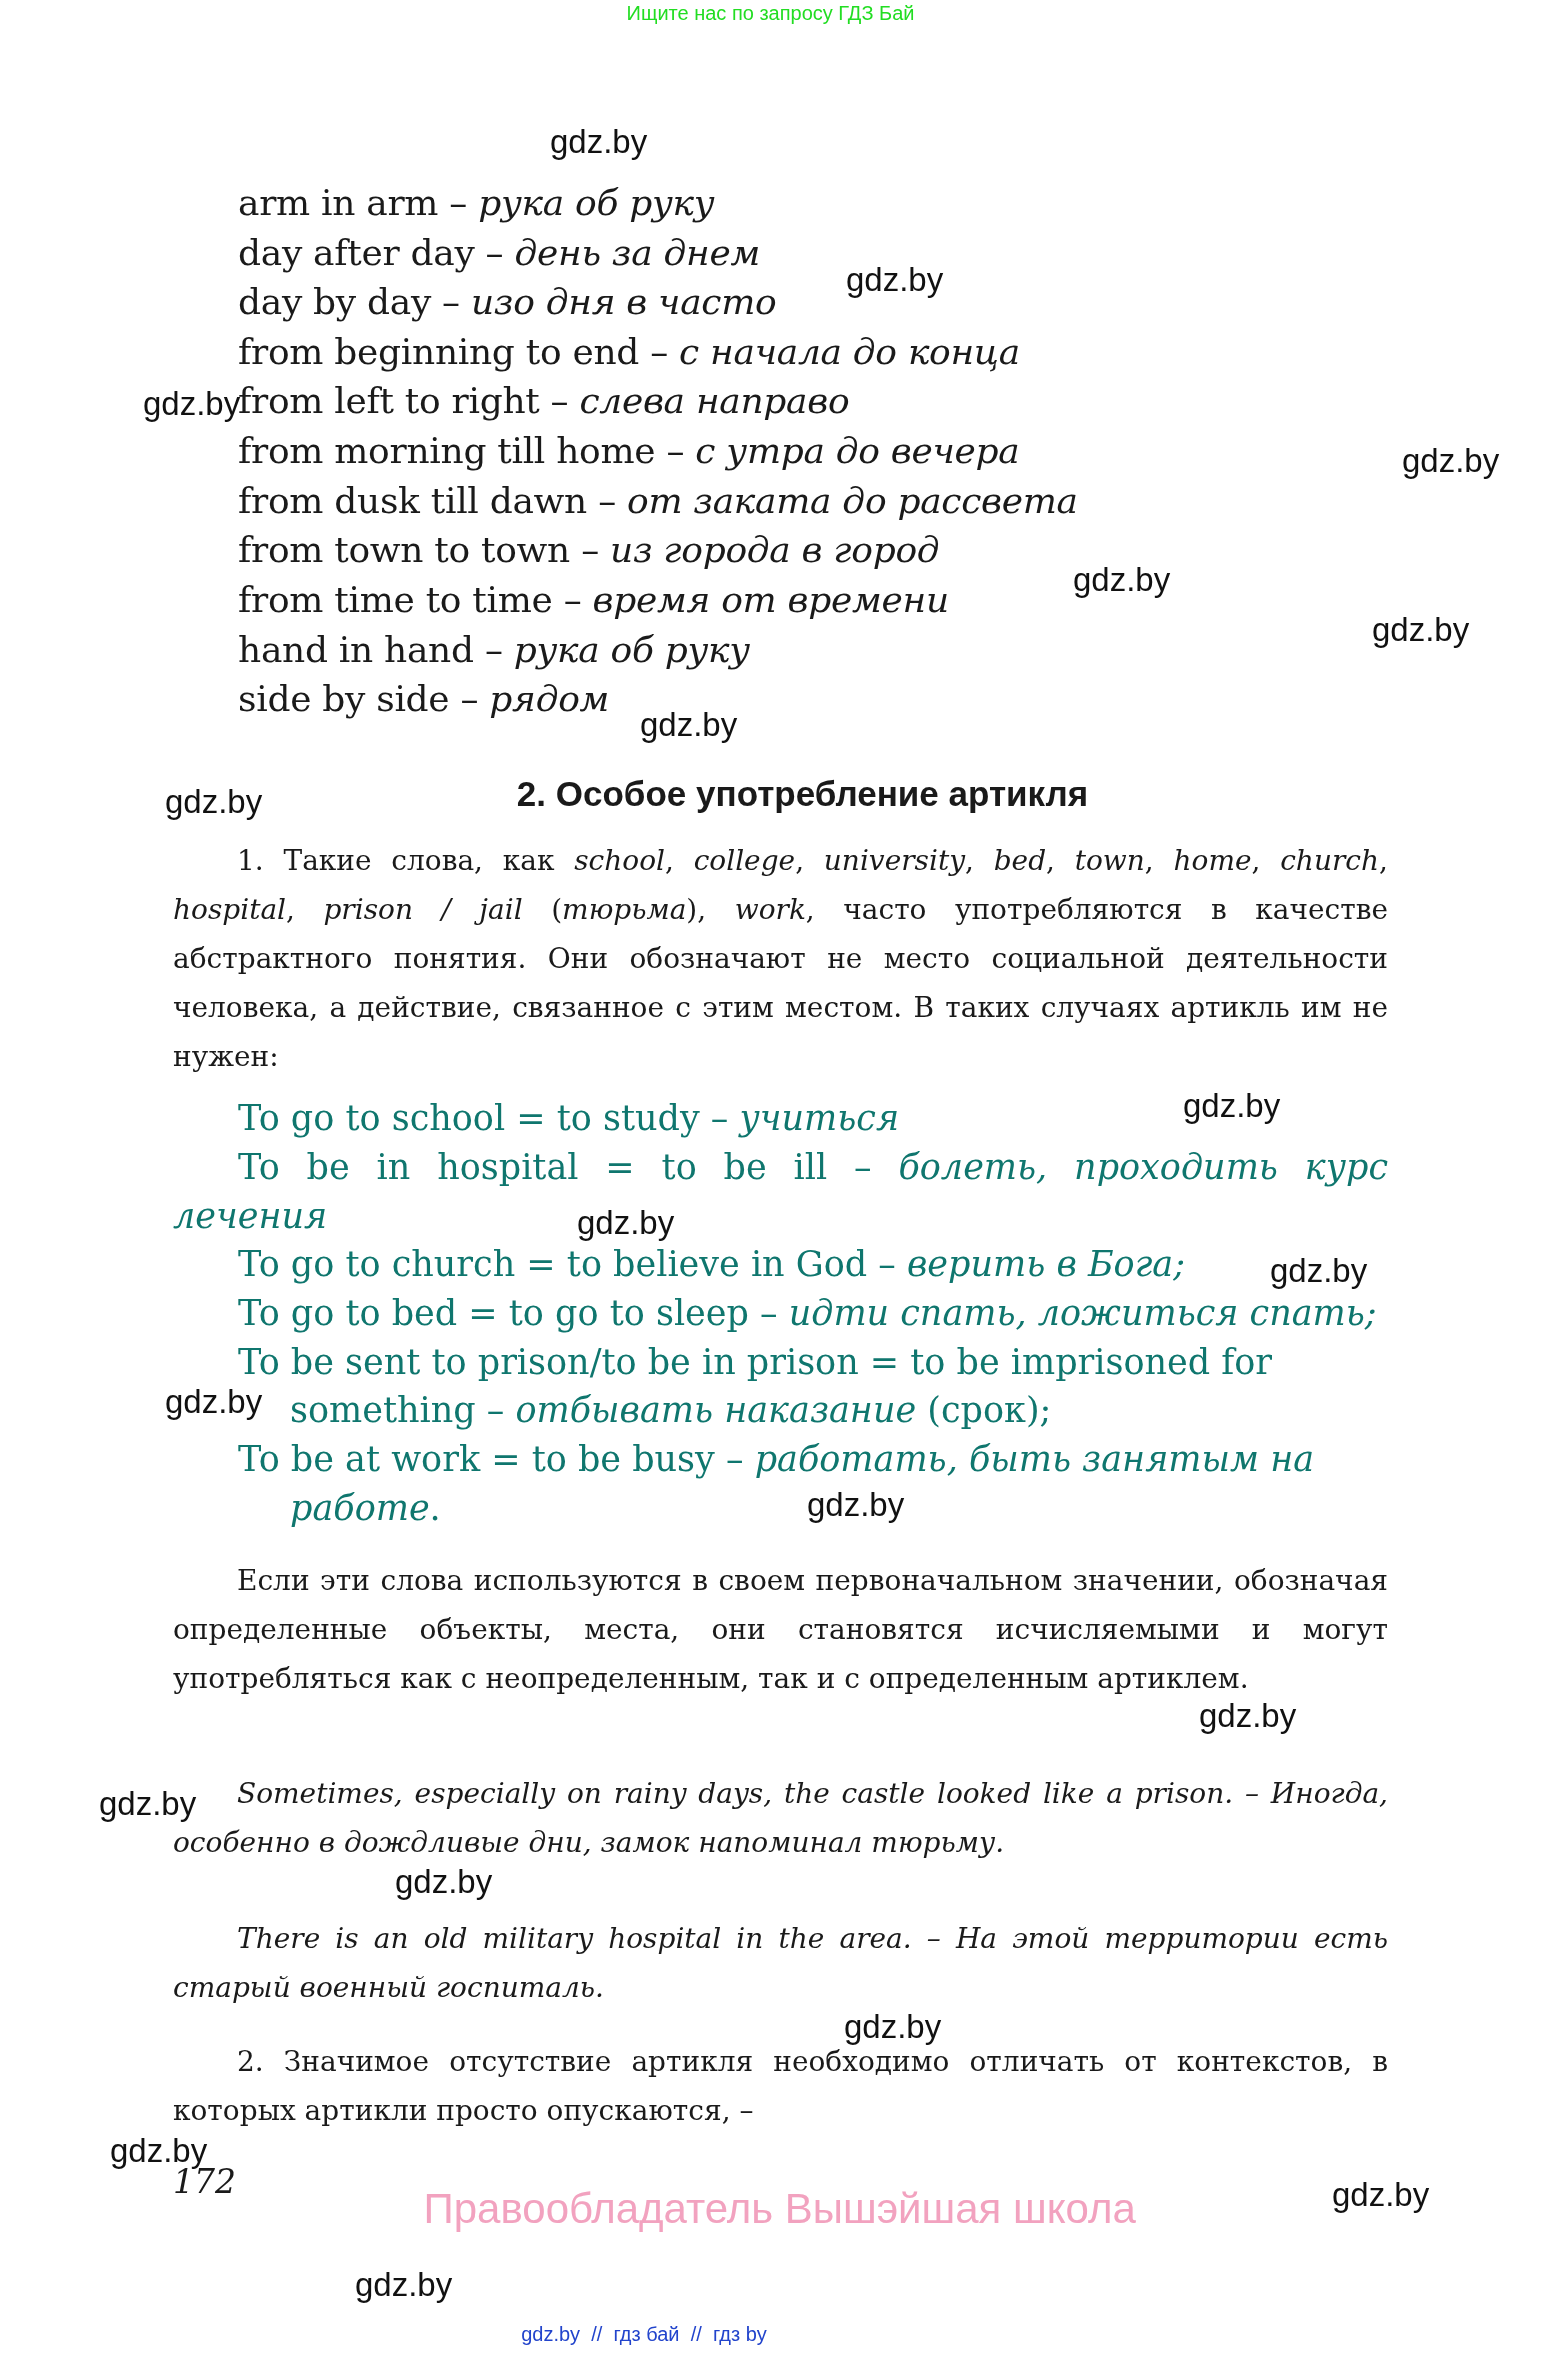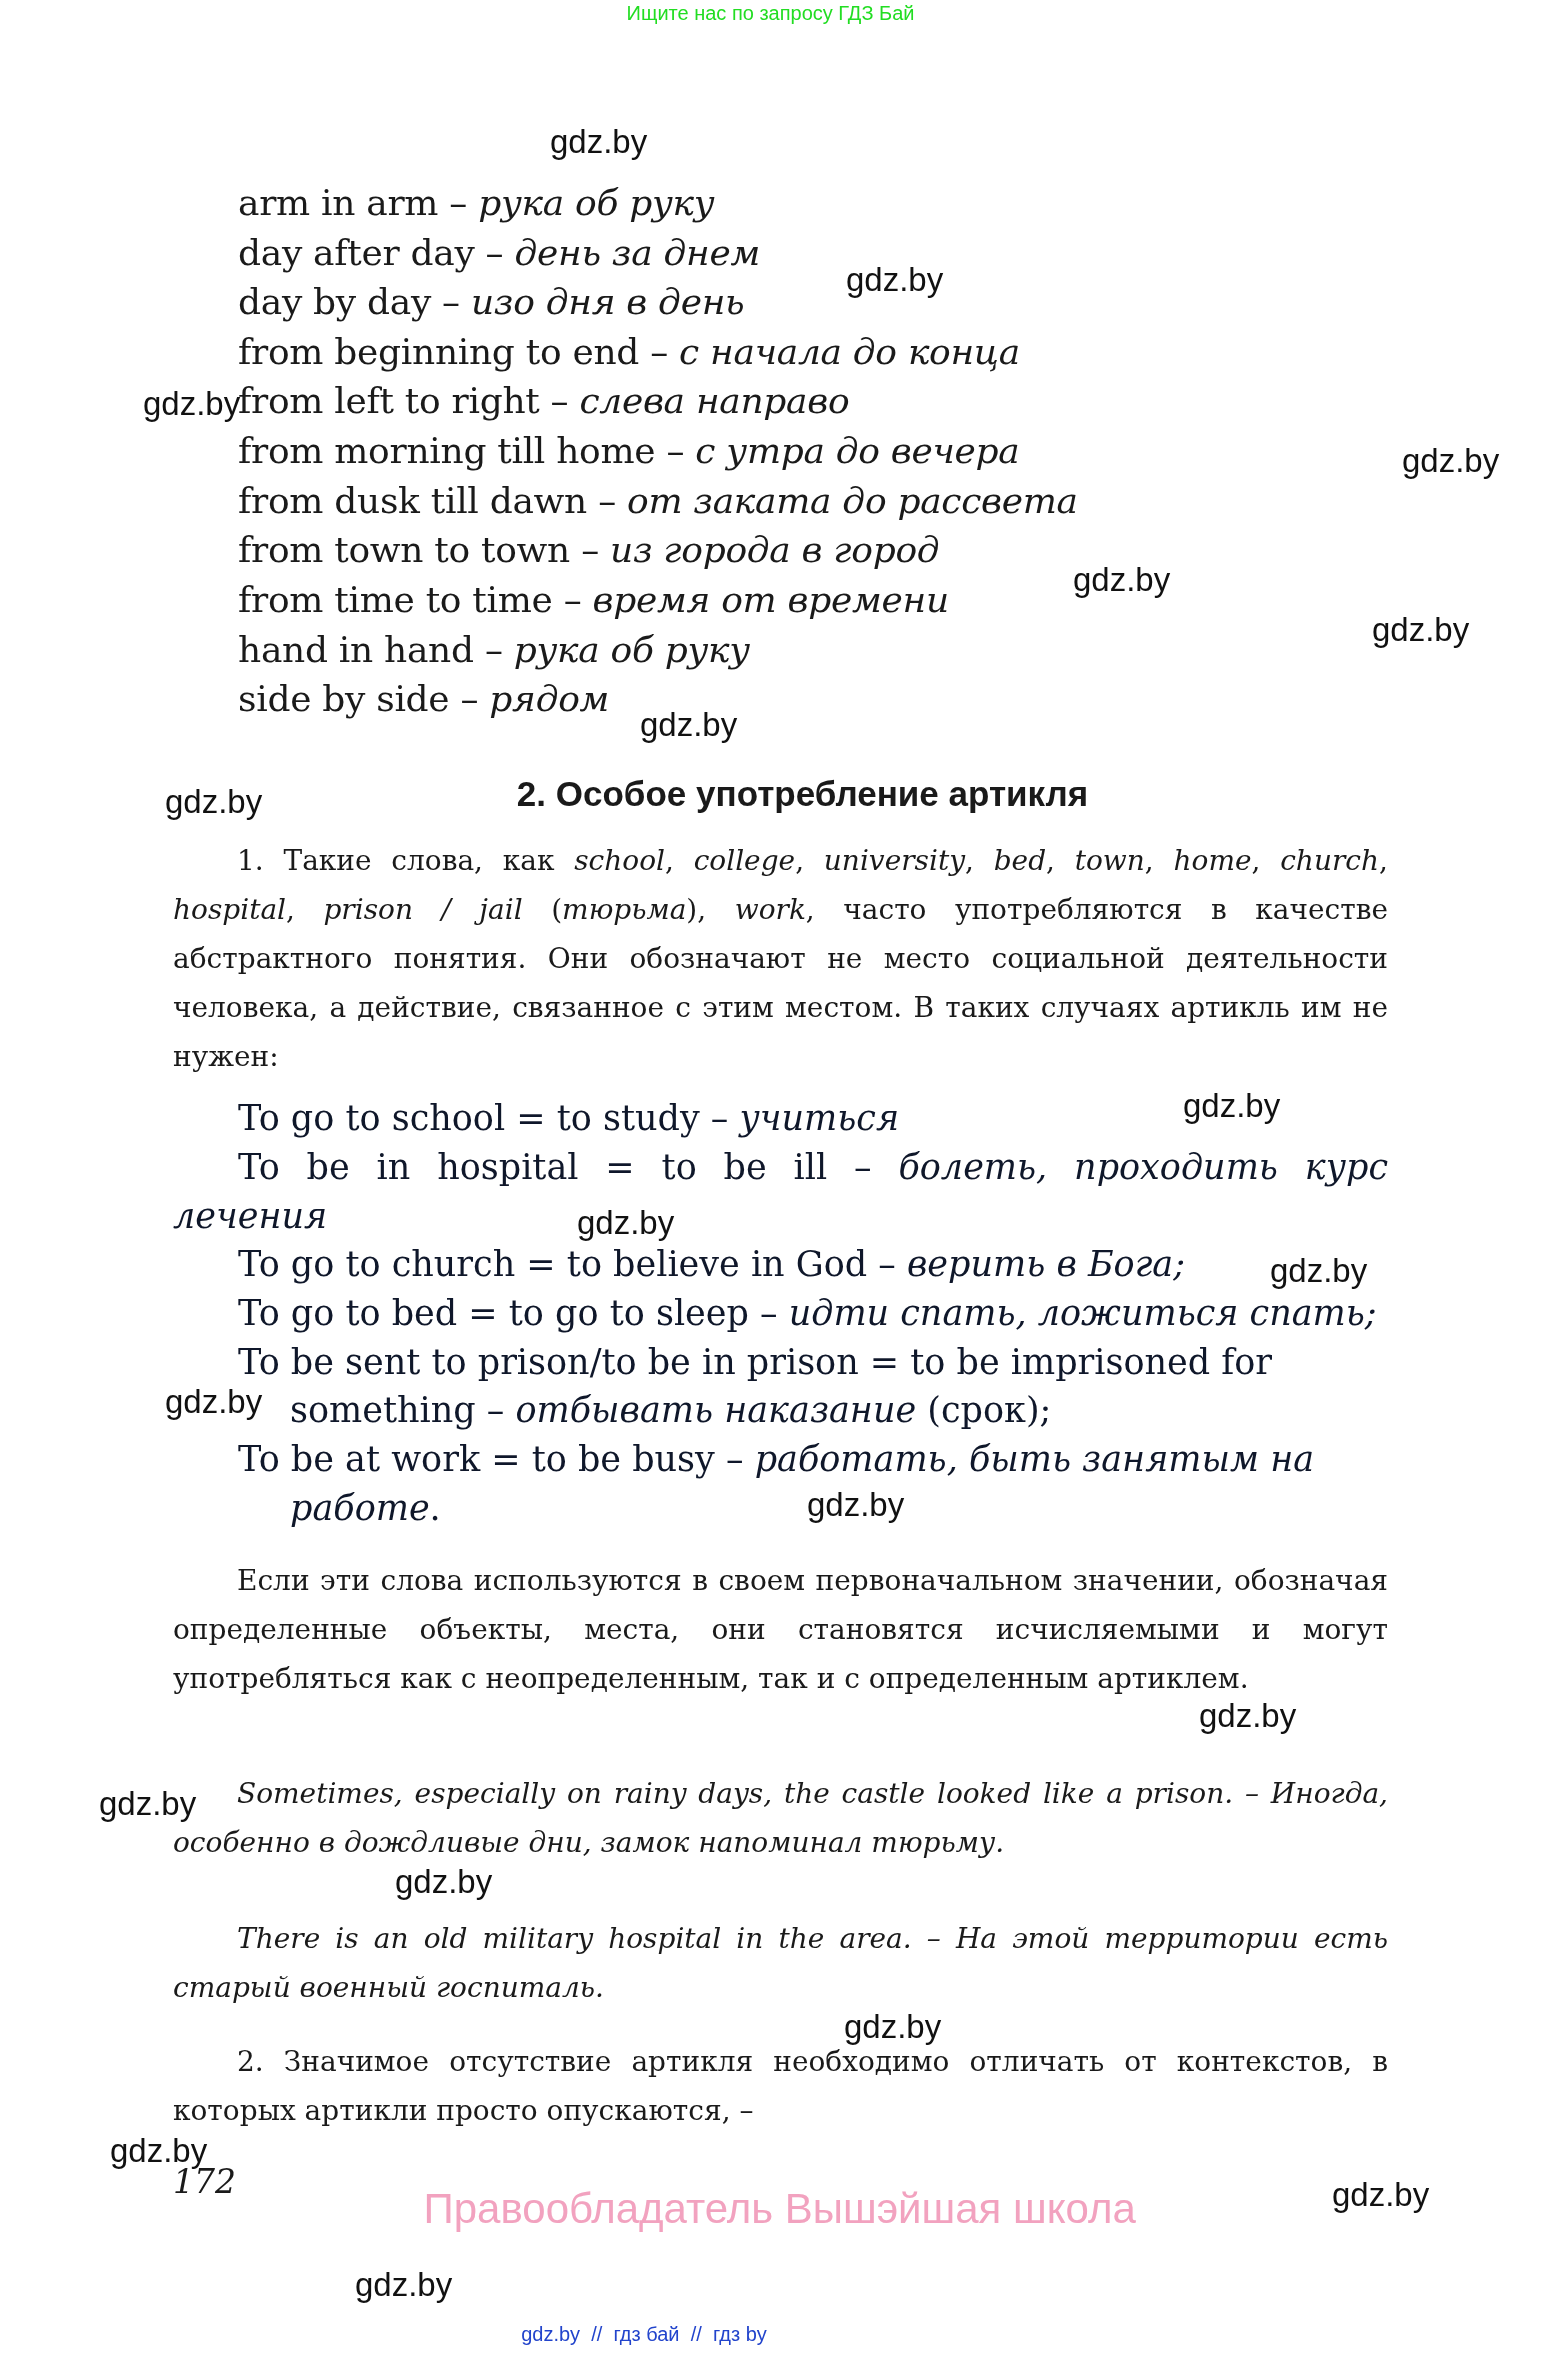--- a/index.html
+++ b/index.html
@@ -8,21 +8,21 @@
   .top-banner { left:0; width:1541px; top:1.8px; text-align:center; font-family:"Liberation Sans", sans-serif; font-size:20px; color:#22dd22; }
   .wm { font-family:"Liberation Sans", sans-serif; font-size:33px; color:#111; }
   .serif { font-family:"DejaVu Serif", "Liberation Serif", serif; color:#1a1a1a; }
   .phrase { left:238px; font-size:36px; letter-spacing:-0.3px; }
   .phrase .en { font-style:normal; }
   .phrase .ru { font-style:italic;text-align:right; }
   .heading { left:0; width:1541px; text-align:center; top:774px; font-family:"Liberation Sans", sans-serif; font-weight:bold; font-size:35px; color:#1a1a1a; padding-left:64px; box-sizing:border-box; }
   .para { position:absolute; left:173px; width:1215px; font-family:"DejaVu Serif", "Liberation Serif", serif; font-size:28px; line-height:49px; color:#1a1a1a; text-align:justify; text-align-last:left; }
   .para .indent { display:inline-block; width:64px; }
   .para i { font-style:italic; }
-  .ex { position:absolute; font-family:"DejaVu Serif", "Liberation Serif", serif; font-size:35px; color:#0f172a; white-space:nowrap; }
+  .ex { position:absolute; font-family:"DejaVu Serif", "Liberation Serif", serif; font-size:35px; color:#0f766e; white-space:nowrap; }
   .ex i { font-style:italic; }
   .pagenum { left:173px; top:2162px; font-family:"DejaVu Serif", "Liberation Serif", serif; font-size:33px; color:#1a1a1a;font-style:italic; }
   .rights { left:0; width:1541px; text-align:center; top:2185px; font-family:"Liberation Sans", sans-serif; font-size:42px; color:#f2a2bf; padding-left:18.4px; box-sizing:border-box; }
   .footer-links { left:0; width:1288px; text-align:center; top:2323px; font-family:"Liberation Sans", sans-serif; font-size:20px; color:#2244cc; }
 </style>
 </head>
 <body>
 
 <div class="abs top-banner">Ищите нас по запросу ГДЗ Бай</div>
 
@@ -42,21 +42,21 @@
 <div class="abs wm" style="left:1199px;top:1697px">gdz.by</div>
 <div class="abs wm" style="left:99px;top:1785px">gdz.by</div>
 <div class="abs wm" style="left:395px;top:1863px">gdz.by</div>
 <div class="abs wm" style="left:844px;top:2008px">gdz.by</div>
 <div class="abs wm" style="left:110px;top:2132px">gdz.by</div>
 <div class="abs wm" style="left:1332px;top:2176px">gdz.by</div>
 <div class="abs wm" style="left:355px;top:2266px">gdz.by</div>
 
 <div class="abs serif phrase" style="top:182px"><span class="en">arm in arm</span><span> – </span><span class="ru">рука об руку</span></div>
 <div class="abs serif phrase" style="top:232px"><span class="en">day after day</span><span> – </span><span class="ru">день за днем</span></div>
-<div class="abs serif phrase" style="top:281px"><span class="en">day by day</span><span> – </span><span class="ru">изо дня в день</span></div>
+<div class="abs serif phrase" style="top:281px"><span class="en">day by day</span><span> – </span><span class="ru">изо дня в часто</span></div>
 <div class="abs serif phrase" style="top:331px"><span class="en">from beginning to end</span><span> – </span><span class="ru">с начала до конца</span></div>
 <div class="abs serif phrase" style="top:380px"><span class="en">from left to right</span><span> – </span><span class="ru">слева направо</span></div>
 <div class="abs serif phrase" style="top:430px"><span class="en">from morning till home</span><span> – </span><span class="ru">с утра до вечера</span></div>
 <div class="abs serif phrase" style="top:480px"><span class="en">from dusk till dawn</span><span> – </span><span class="ru">от заката до рассвета</span></div>
 <div class="abs serif phrase" style="top:529px"><span class="en">from town to town</span><span> – </span><span class="ru">из города в город</span></div>
 <div class="abs serif phrase" style="top:579px"><span class="en">from time to time</span><span> – </span><span class="ru">время от времени</span></div>
 <div class="abs serif phrase" style="top:629px"><span class="en">hand in hand</span><span> – </span><span class="ru">рука об руку</span></div>
 <div class="abs serif phrase" style="top:678px"><span class="en">side by side</span><span> – </span><span class="ru">рядом</span></div>
 
 <div class="abs heading">2. Особое употребление артикля</div>

